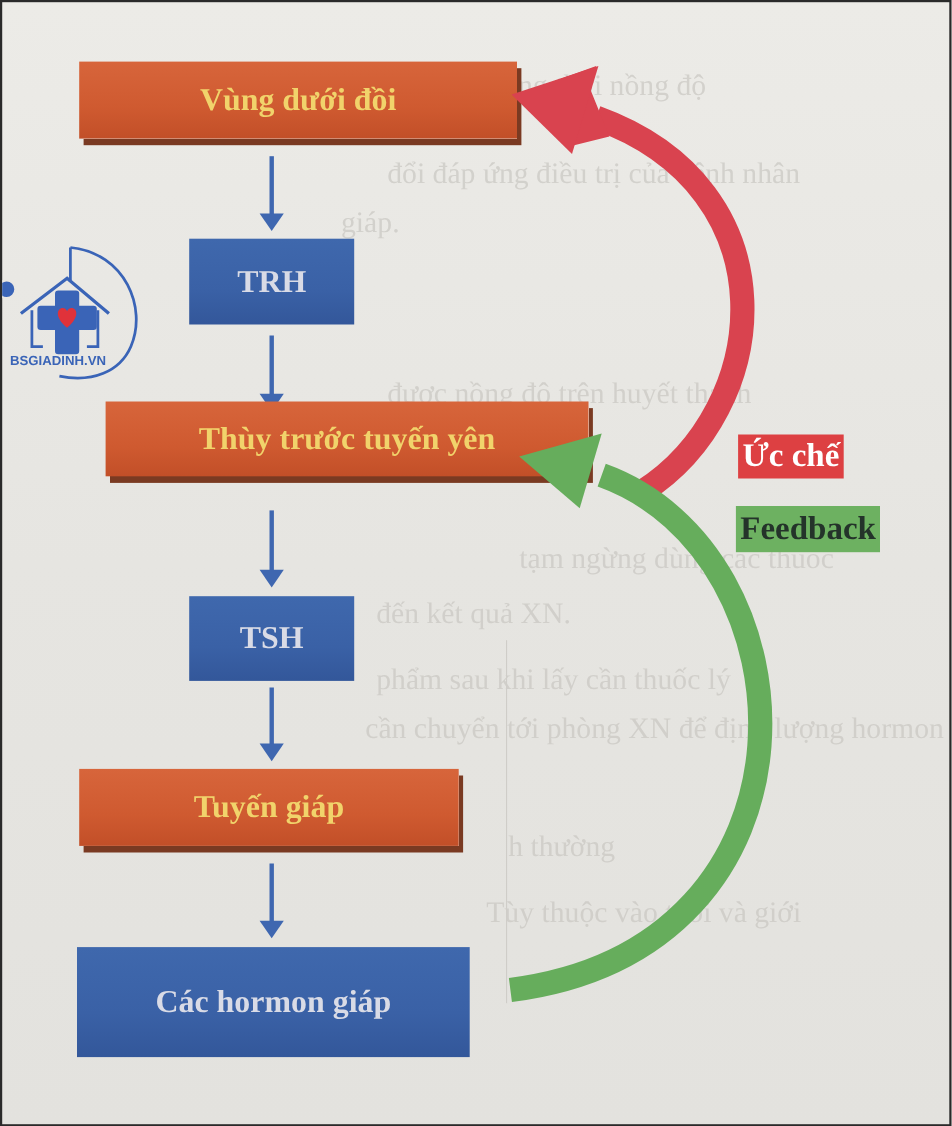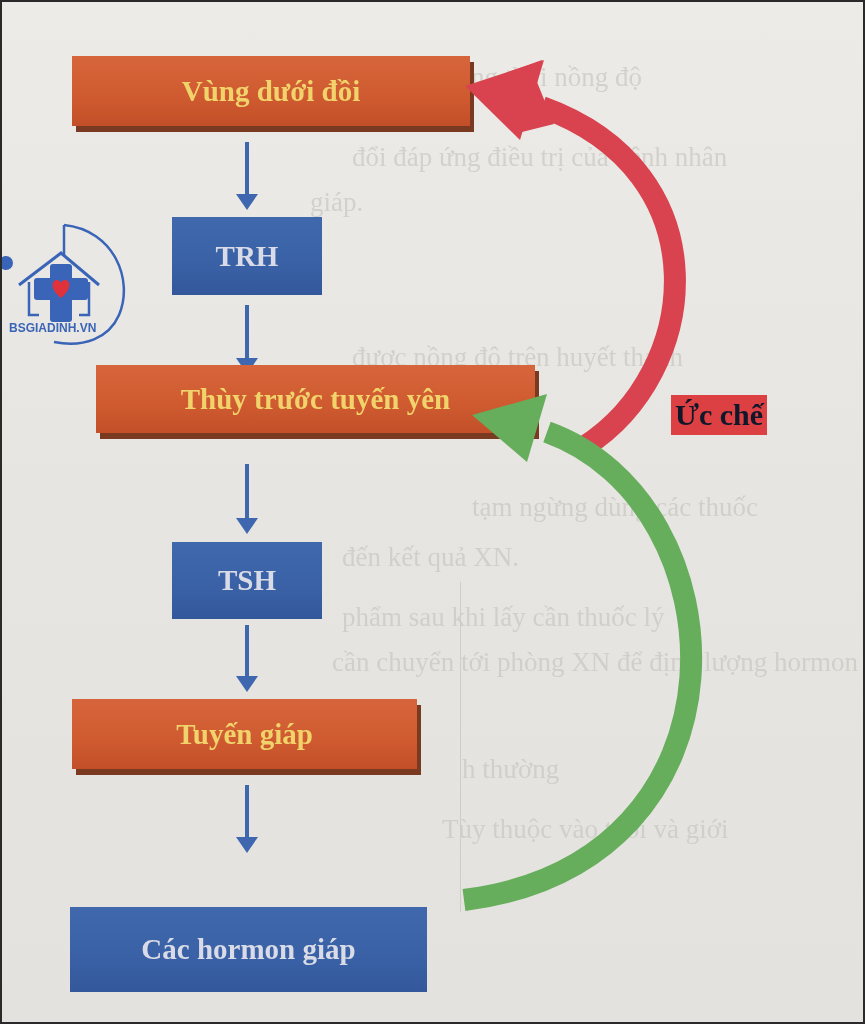--- a/index.html
+++ b/index.html
@@ -56,36 +56,39 @@
   </div>
 
   <div class="arrow-down" style="left:243px;top:623px;height:53px;"></div>
 
   <div class="box orange" style="left:70px;top:697px;width:345px;height:70px;">
     <span>Tuyến giáp</span>
   </div>
 
   <div class="arrow-down" style="left:243px;top:783px;height:54px;"></div>
 
-  <div class="box blue" style="left:68px;top:905px;width:357px;height:85px;">
+  <div class="box blue" style="left:68px;top:859px;width:357px;height:100px;">
     <span>Các hormon giáp</span>
   </div>
 
   <svg style="position:absolute;left:0;top:0;" width="861" height="1020">
 
     <path d="M 582 445 C 700 370, 720 170, 540 105" fill="none" stroke="#d9434f" stroke-width="22"></path>
     <polygon points="465,85 540,58 535,80 552,122 520,130" fill="#d9434f"></polygon>
     <polygon points="463,84 542,58 518,138" fill="#d9434f"></polygon>
 
     <path d="M 462 898 C 760 860, 740 500, 545 430" fill="none" stroke="#66ad5c" stroke-width="22"></path>
     <polygon points="470,413 545,392 525,460" fill="#66ad5c"></polygon>
   </svg>
 
-  <div class="label" style="left:669px;top:393px;height:40px;background:#dd4042;color:#0f172a;font-size:30px;">
+  <div class="label" style="left:669px;top:393px;height:40px;background:#dd4042;color:#ffffff;font-size:30px;">
     <span>Ức chế</span>
+  </div>
+  <div class="label" style="left:667px;top:458px;height:42px;background:#6db161;color:#24332a;font-size:30px;">
+    <span>Feedback</span>
   </div>
 
   <div class="logo">
     <svg width="135" height="130" viewBox="0 0 135 130">
       <path d="M 70 5 C 120 10, 140 60, 125 95 C 115 118, 90 128, 60 122" fill="none" stroke="#3a64b7" stroke-width="2.5"></path>
       <path d="M 70 5 L 70 35" fill="none" stroke="#3a64b7" stroke-width="2.5"></path>
       <path d="M 25 65 L 67 33 L 105 65" fill="none" stroke="#3a64b7" stroke-width="3"></path>
       <path d="M 35 62 L 35 95 L 45 95" fill="none" stroke="#3a64b7" stroke-width="2.5"></path>
       <path d="M 95 62 L 95 95 L 85 95" fill="none" stroke="#3a64b7" stroke-width="2.5"></path>
       <rect x="56" y="52" width="22" height="58" rx="3" fill="#3a64b7" transform="translate(0,-8)"></rect>

